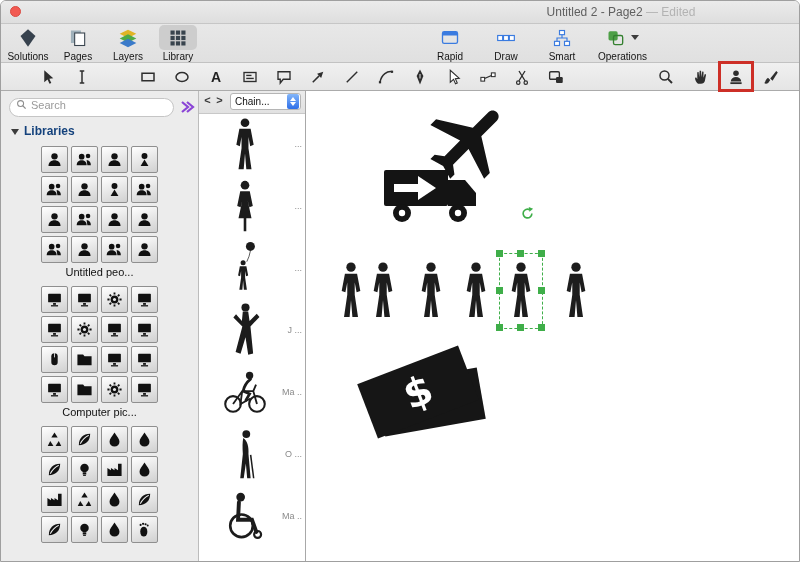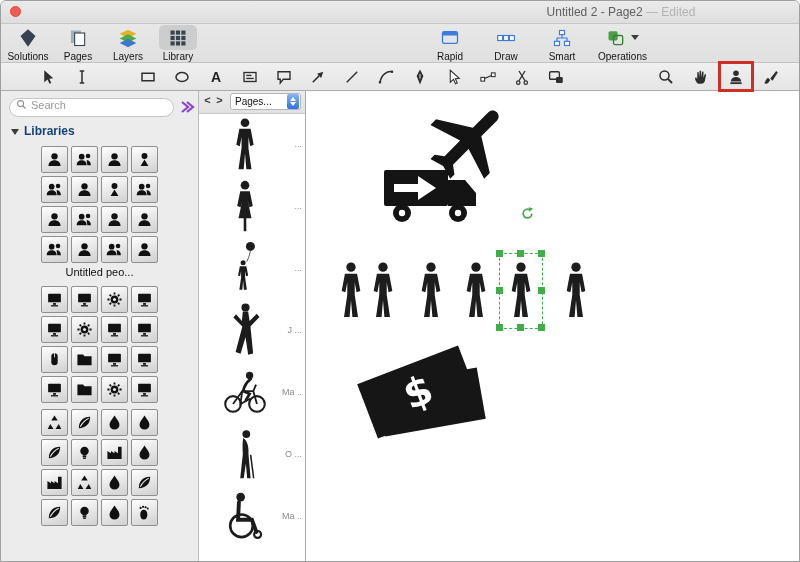--- a/index.html
+++ b/index.html
@@ -434,20 +434,21 @@
               <svg width="17" height="17">
                 <use href="#sym-gear" xlink:href="#sym-gear"></use>
               </svg>
             </button>
             <button class="cell">
               <svg width="17" height="17">
                 <use href="#sym-monitor" xlink:href="#sym-monitor"></use>
               </svg>
             </button>
           </div>
+          <div class="lib-label">Computer pic...</div>
         </div>
         <div class="lib-group">
           <div class="grid">
             <button class="cell">
               <svg width="17" height="17">
                 <use href="#sym-recycle" xlink:href="#sym-recycle"></use>
               </svg>
             </button>
             <button class="cell">
               <svg width="17" height="17">
@@ -527,21 +528,21 @@
           </div>
         </div>
       </div>
   </div>
 
   <div class="shape-panel">
     <div class="panel-top">
       <span class="navbtn prev">&lt;</span>
       <span class="navbtn next">&gt;</span>
       <div class="dropdown">
-        <span class="lbl">Pages...</span>
+        <span class="lbl">Chain...</span>
         <span class="stepper">
             <i class="up"></i>
             <i class="dn"></i>
           </span>
       </div>
     </div>
     <div class="panel-list">
         <div class="shape-item">
           <svg width="26" height="52">
             <use href="#sym-person" xlink:href="#sym-person"></use>

